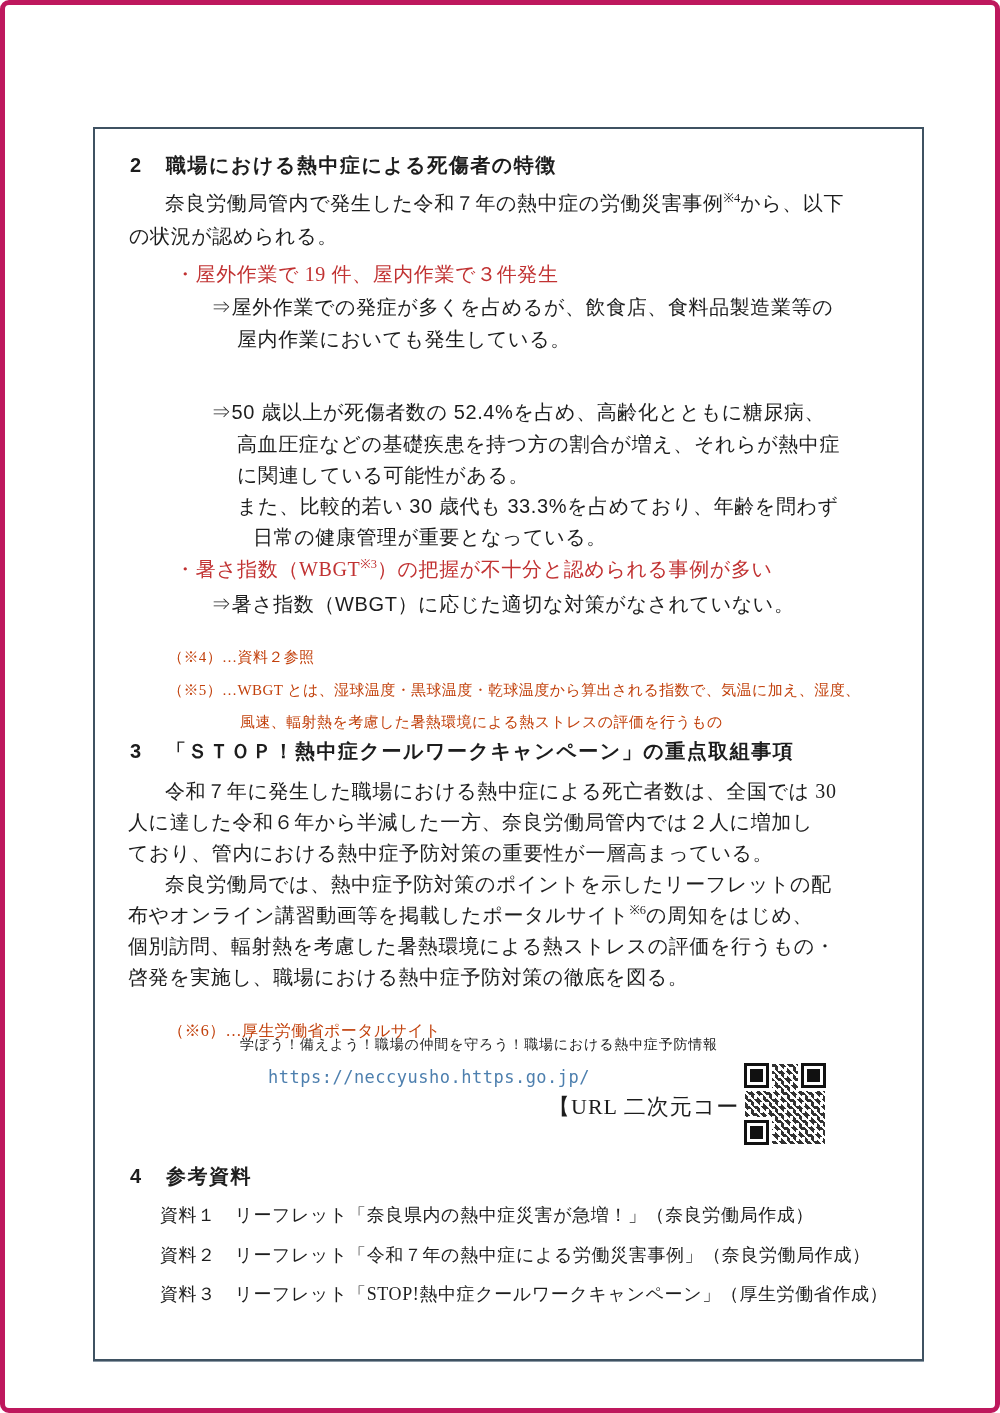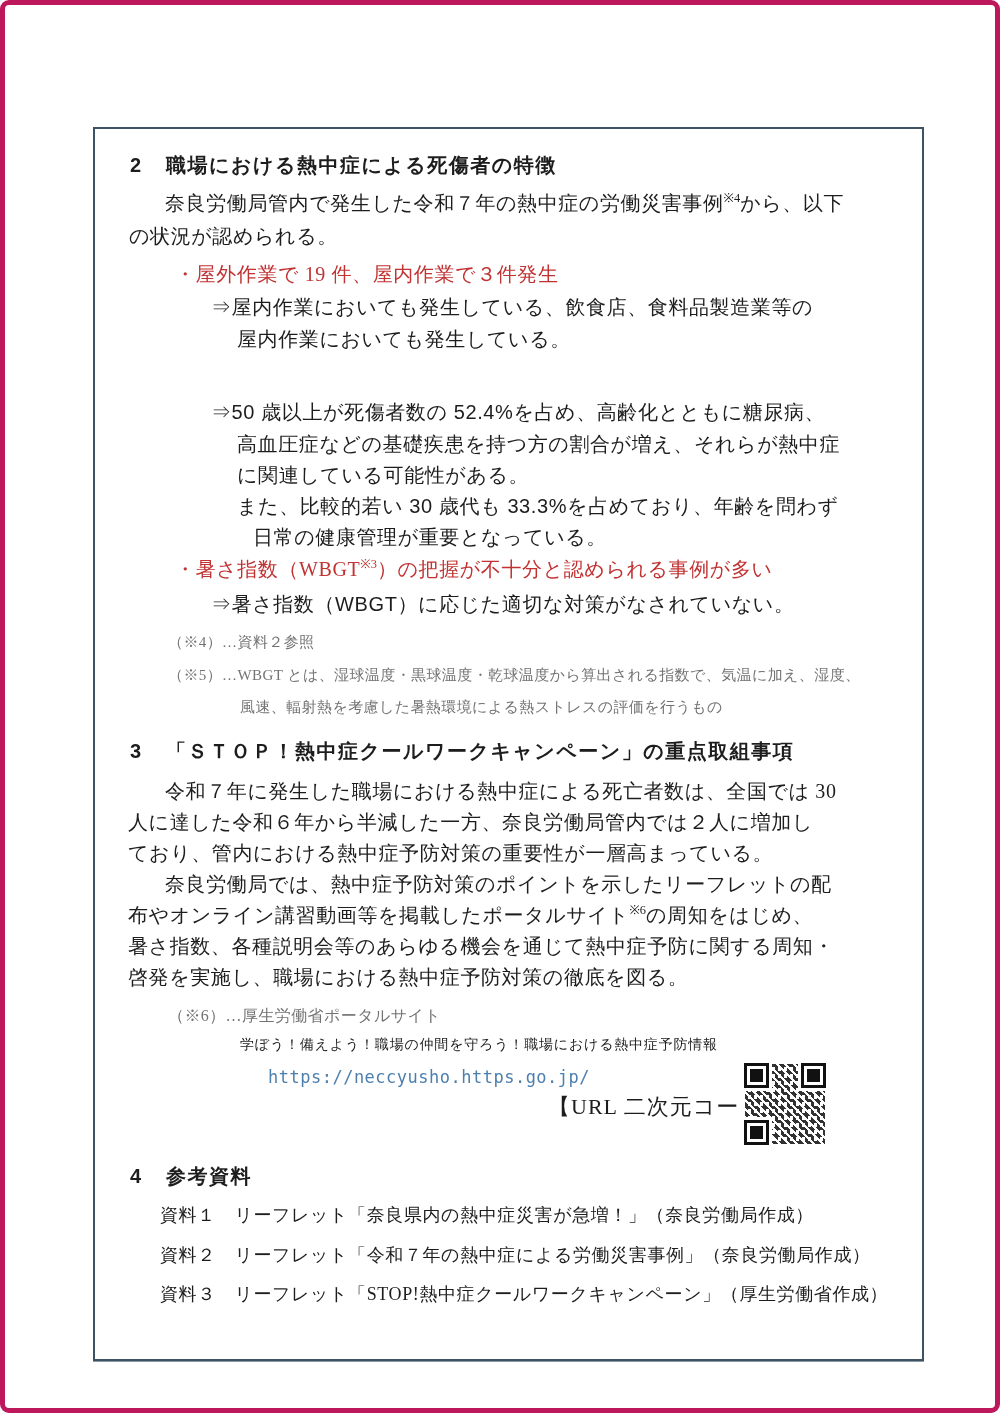--- a/index.html
+++ b/index.html
@@ -22,21 +22,21 @@
     box-shadow:0 1px 0 #8b99a5;
   }
   .ln{position:absolute;white-space:nowrap;line-height:1.25;}
   .serif{font-family:"Liberation Serif", serif;}
   .gothic{font-family:"Liberation Sans", sans-serif;}
   .mono{font-family:"DejaVu Sans Mono", monospace;}
   .h{font-size:20px;font-weight:bold;letter-spacing:1.5px;font-family:"Liberation Sans", sans-serif;}
   .h .num{display:inline-block;width:36px;}
   .body20{font-size:20px;letter-spacing:0.6px;}
   .red{color:#c13232;}
-  .fn{font-size:15px;letter-spacing:0.4px;color:#737373;}
+  .fn{font-size:15px;letter-spacing:0.4px;color:#c2410c;margin-top:15px;}
   .ref{font-size:18px;letter-spacing:0.6px;}
   .url{font-size:17px;color:#4d7fae;letter-spacing:0.5px;text-decoration:none;}
   .qrlabel{font-size:22px;letter-spacing:1px;}
   sup{font-size:0.62em;vertical-align:super;letter-spacing:0;}
   
   .qr{position:absolute;left:737px;top:1056px;width:86px;height:86px;background:#fff;}
   .qr-noise{
     position:absolute;inset:3px;
     background:
       repeating-linear-gradient(45deg,#fff 0 2px,rgba(255,255,255,0) 2px 6px),
@@ -53,21 +53,21 @@
 
 <div class="page">
   <div class="content-box"></div>
 
   <div class="ln h" style="left:125px;top:148px"><span class="num">2</span><span>職場における熱中症による死傷者の特徴</span></div>
 
   <div class="ln serif body20" style="left:160px;top:186px"><span>奈良労働局管内で発生した令和７年の熱中症の労働災害事例</span><sup>※4</sup><span>から、以下</span></div>
   <div class="ln serif body20" style="left:124px;top:219px">の状況が認められる。</div>
 
   <div class="ln serif body20 red" style="left:170px;top:257px">・屋外作業で 19 件、屋内作業で３件発生</div>
-  <div class="ln gothic body20" style="left:206px;top:290px">⇒屋内作業においても発生している、飲食店、食料品製造業等の</div>
+  <div class="ln gothic body20" style="left:206px;top:290px">⇒屋外作業での発症が多くを占めるが、飲食店、食料品製造業等の</div>
   <div class="ln gothic body20" style="left:232px;top:322px">屋内作業においても発生している。</div>
 
   <div class="ln gothic body20" style="left:206px;top:395px">⇒50 歳以上が死傷者数の 52.4%を占め、高齢化とともに糖尿病、</div>
   <div class="ln gothic body20" style="left:232px;top:427px">高血圧症などの基礎疾患を持つ方の割合が増え、それらが熱中症</div>
   <div class="ln gothic body20" style="left:232px;top:458px">に関連している可能性がある。</div>
   <div class="ln gothic body20" style="left:232px;top:489px">また、比較的若い 30 歳代も 33.3%を占めており、年齢を問わず</div>
   <div class="ln gothic body20" style="left:248px;top:520px">日常の健康管理が重要となっている。</div>
 
   <div class="ln serif body20 red" style="left:170px;top:552px"><span>・暑さ指数（WBGT</span><sup>※3</sup><span>）の把握が不十分と認められる事例が多い</span></div>
   <div class="ln gothic body20" style="left:206px;top:587px">⇒暑さ指数（WBGT）に応じた適切な対策がなされていない。</div>
@@ -77,21 +77,21 @@
   <div class="ln serif fn" style="left:235px;top:693px">風速、輻射熱を考慮した暑熱環境による熱ストレスの評価を行うもの</div>
 
   <div class="ln h" style="left:125px;top:734px"><span class="num">3</span><span>「ＳＴＯＰ！熱中症クールワークキャンペーン」の重点取組事項</span></div>
 
   <div class="ln serif body20" style="left:160px;top:774px">令和７年に発生した職場における熱中症による死亡者数は、全国では 30</div>
   <div class="ln serif body20" style="left:123px;top:805px">人に達した令和６年から半減した一方、奈良労働局管内では２人に増加し</div>
   <div class="ln serif body20" style="left:123px;top:836px">ており、管内における熱中症予防対策の重要性が一層高まっている。</div>
 
   <div class="ln serif body20" style="left:160px;top:867px">奈良労働局では、熱中症予防対策のポイントを示したリーフレットの配</div>
   <div class="ln serif body20" style="left:123px;top:898px"><span>布やオンライン講習動画等を掲載したポータルサイト</span><sup>※6</sup><span>の周知をはじめ、</span></div>
-  <div class="ln serif body20" style="left:123px;top:929px">暑さ指数、各種説明会等のあらゆる機会を通じて熱中症予防に関する周知・</div>
+  <div class="ln serif body20" style="left:123px;top:929px">個別訪問、輻射熱を考慮した暑熱環境による熱ストレスの評価を行うもの・</div>
   <div class="ln serif body20" style="left:123px;top:960px">啓発を実施し、職場における熱中症予防対策の徹底を図る。</div>
 
   <div class="ln serif fn" style="left:163px;top:1001px;font-size:16px">（※6）…厚生労働省ポータルサイト</div>
   <div class="ln serif" style="left:235px;top:1031px;font-size:14px;letter-spacing:0.8px">学ぼう！備えよう！職場の仲間を守ろう！職場における熱中症予防情報</div>
   <a class="ln mono url" href="#" style="left:263px;top:1062px">https://neccyusho.https.go.jp/</a>
   <div class="ln serif qrlabel" style="left:543px;top:1088px">【URL 二次元コード】</div>
 
   <div class="qr">
     <div class="qr-noise"></div>
     <div class="qr-f tl">

